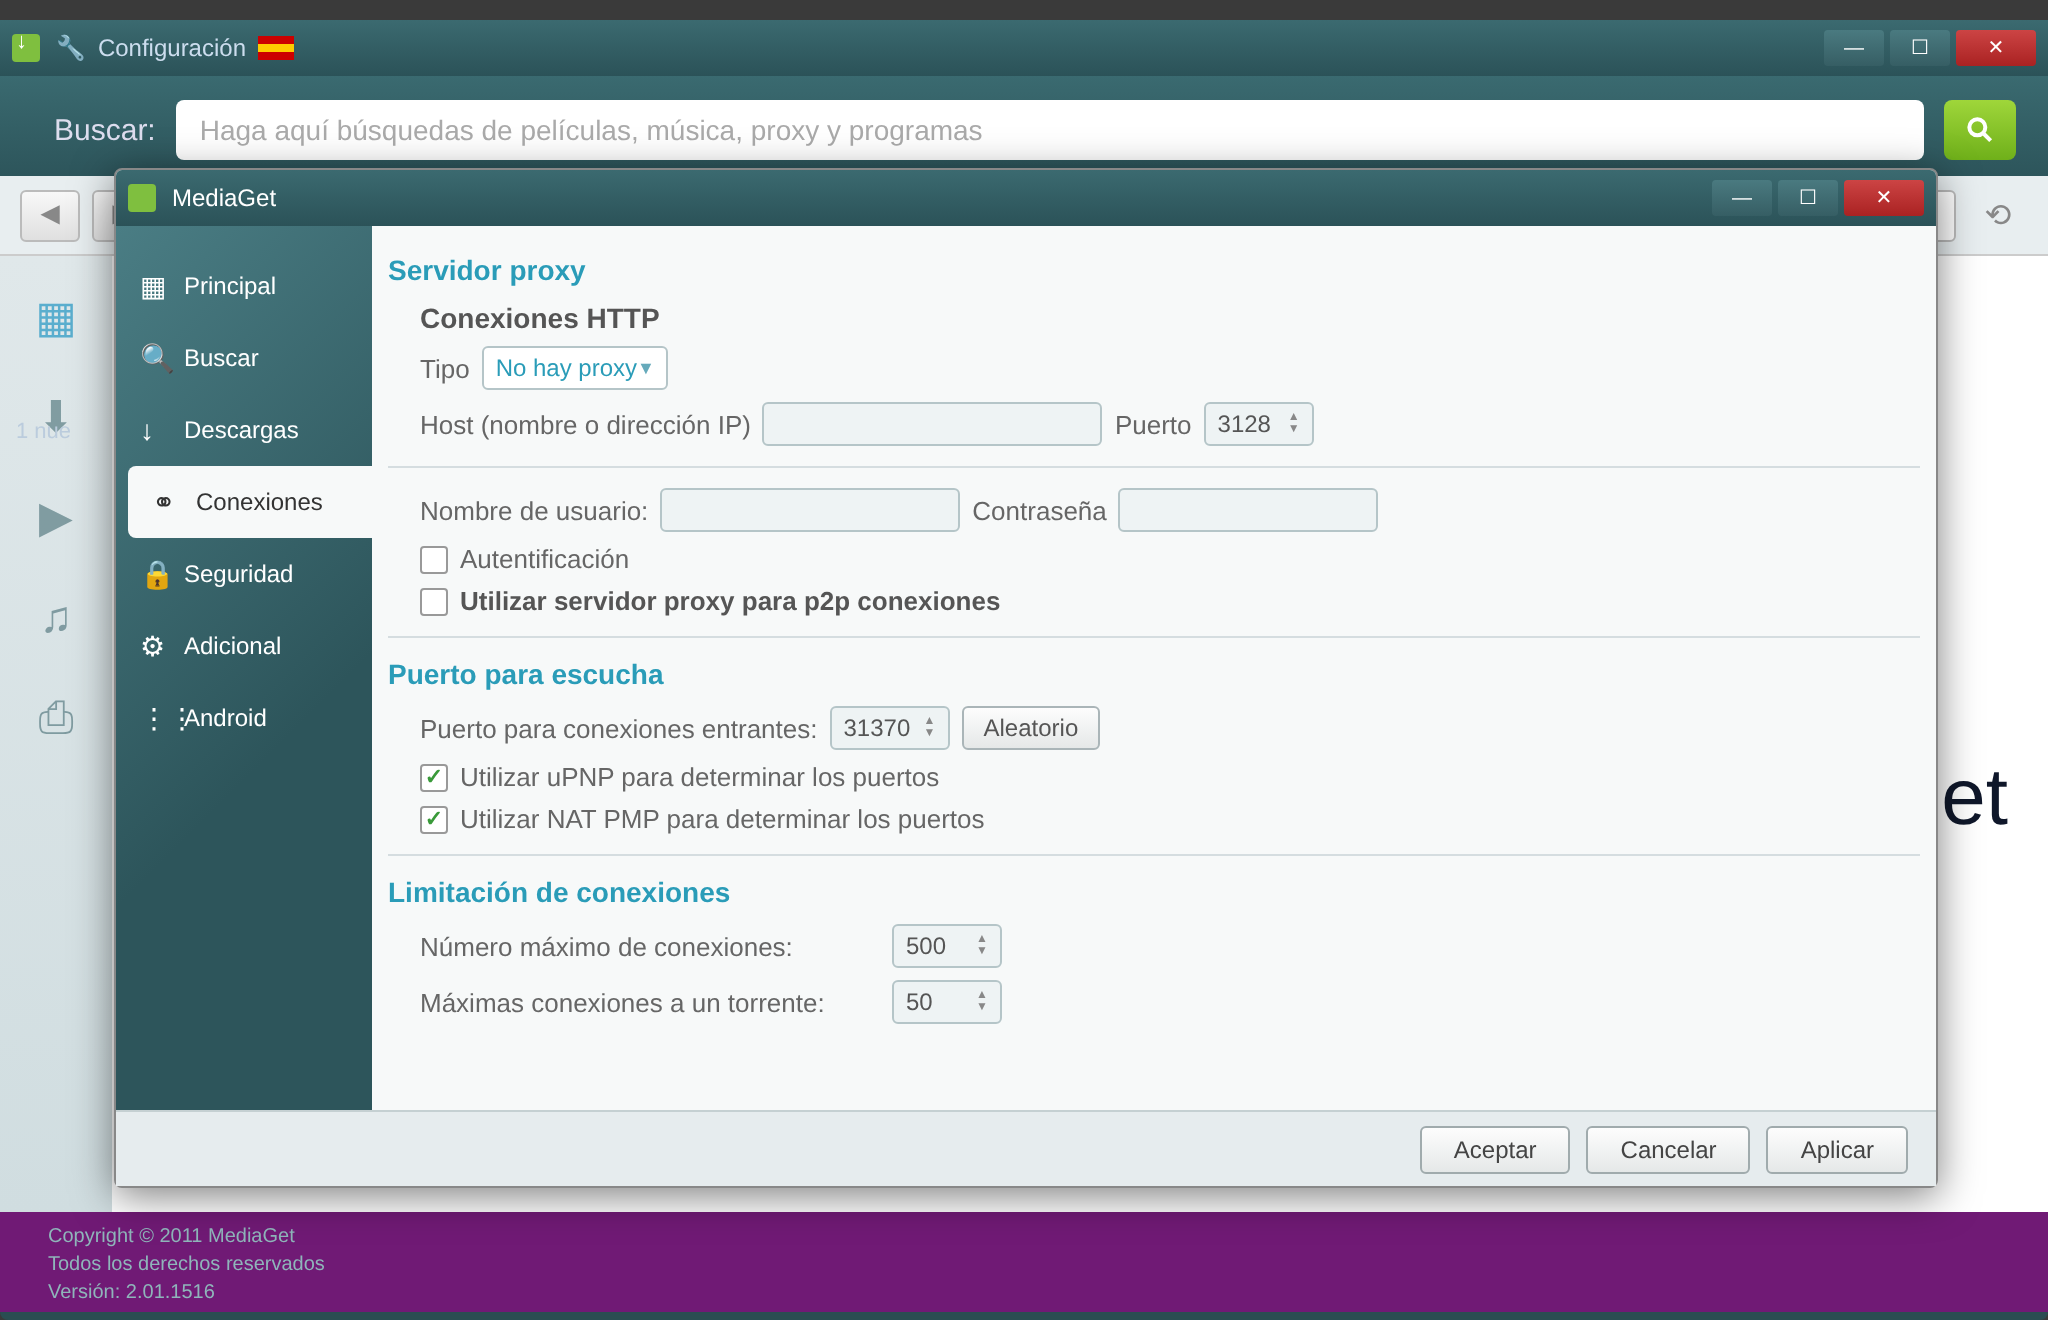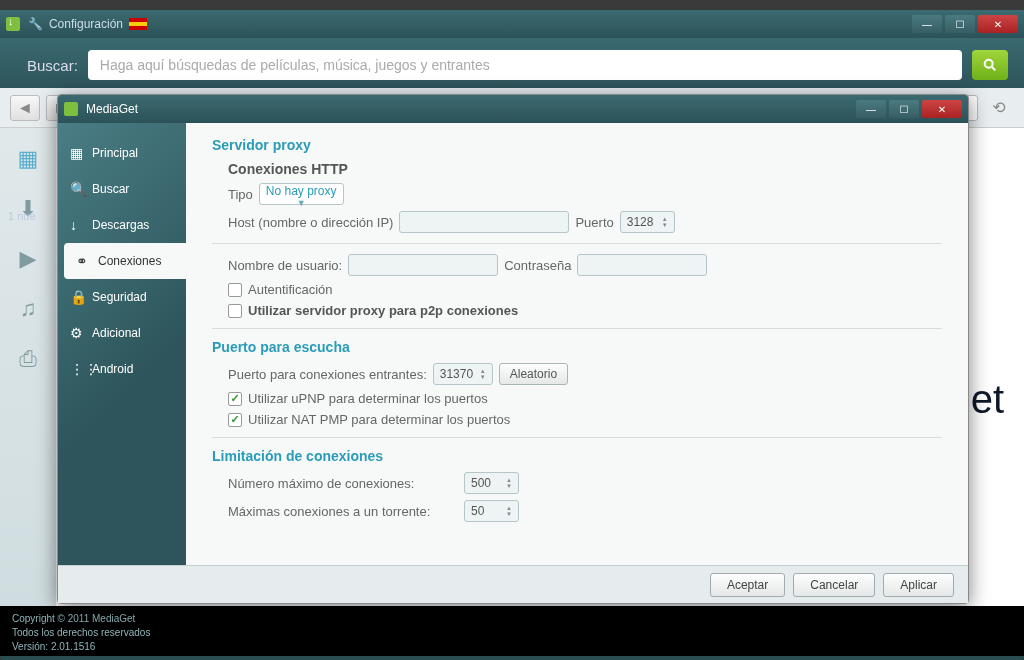--- a/index.html
+++ b/index.html
@@ -24,42 +24,42 @@
 .main-nav { background: #e8eef0; height: 40px; display: flex; align-items: center; padding: 6px 10px; gap: 6px; border-bottom: 1px solid #ccc; }
 .nav-arrow { width: 30px; height: 26px; background: linear-gradient(#f8f8f8, #e0e0e0); border: 1px solid #bbb; border-radius: 3px; display: flex; align-items: center; justify-content: center; color: #888; cursor: pointer; }
 .nav-url { flex: 1; height: 26px; background: #fff; border: 1px solid #bbb; border-radius: 3px; }
 
 .main-body { display: flex; height: calc(100% - 28px - 54px - 40px - 50px); background: #fff; }
 .main-sidebar { width: 56px; background: linear-gradient(#e0e8ea, #d0dde0); display: flex; flex-direction: column; padding-top: 16px; gap: 20px; align-items: center; }
 .side-icon { width: 30px; height: 30px; color: #6a8a90; display: flex; align-items: center; justify-content: center; font-size: 22px; cursor: pointer; opacity: 0.8; }
 .main-content { flex: 1; background: #fff; position: relative; }
 .ghost-text { position: absolute; right: 20px; bottom: 184px; font-size: 40px; color: #0f172a; }
 
-.main-footer { height: 50px; background: #000000; color: #8fb5ba; font-size: 10px; padding: 6px 12px; line-height: 1.4; }
+.main-footer { height: 50px; background: #701a75; color: #8fb5ba; font-size: 10px; padding: 6px 24px; line-height: 1.4; }
 
 .status-text { position: absolute; left: 8px; top: 200px; color: #bcd; font-size: 11px; }
 
 
-.dialog { position: absolute; left: 57px; top: 94px; width: 912px; height: 510px; background: #f7f9f9; border: 1px solid #888; border-radius: 4px; box-shadow: 0 4px 20px rgba(0,0,0,0.5); display: flex; flex-direction: column; }
+.dialog { position: absolute; left: 57px; top: 84px; width: 912px; height: 510px; background: #f7f9f9; border: 1px solid #888; border-radius: 4px; box-shadow: 0 4px 20px rgba(0,0,0,0.5); display: flex; flex-direction: column; }
 .dialog-titlebar { height: 28px; background: linear-gradient(#3b6a70, #2b5258); display: flex; align-items: center; padding: 0 6px; border-radius: 3px 3px 0 0; }
 .dialog-titlebar .title { color: #fff; font-size: 12px; }
 .dialog-body { flex: 1; display: flex; overflow: hidden; }
 
 .settings-sidebar { width: 128px; background: linear-gradient(135deg, #4a7d84, #2d555b 60%); padding: 12px 0; display: flex; flex-direction: column; }
 .settings-item { height: 36px; display: flex; align-items: center; gap: 8px; padding: 0 12px; color: #fff; font-size: 12px; cursor: pointer; }
 .settings-item.active { background: #f7f9f9; color: #333; border-radius: 4px 0 0 4px; margin-left: 6px; }
 .settings-item .mi { width: 14px; font-size: 14px; }
 
-.settings-content { flex: 1; padding: 14px 26px; overflow: auto; color: #555; font-size: 13px; }
+.settings-content { flex: 1; padding: 14px 8px; overflow: auto; color: #555; font-size: 13px; }
 .section-title { color: #2a9cb8; font-size: 14px; font-weight: bold; margin-bottom: 8px; }
 .subtitle { font-weight: bold; color: #555; margin: 4px 0 6px 16px; font-size: 14px; }
 .row { display: flex; align-items: center; gap: 6px; margin: 6px 0 6px 16px; flex-wrap: wrap; }
 .row label { color: #666; font-size: 13px; }
 .select, .text-input, .num-input { background: #fff; border: 1px solid #b5c5c8; border-radius: 3px; height: 22px; padding: 0 6px; font-size: 12px; color: #555; }
-.select { display: flex; align-items: center; gap: 0; color: #2a9cb8; flex-direction: column; }
+.select { display: flex; align-items: center; gap: 0; color: #2a9cb8; }
 .select .arrow { color: #6ab; font-size: 9px; }
 .text-input { width: 170px; background: #eef3f4; }
 .num-input { width: 55px; background: #eef3f4; display: flex; align-items: center; justify-content: space-between; }
 .spinner { display: flex; flex-direction: column; font-size: 6px; line-height: 6px; color: #888; margin-left: 4px; }
 .divider { border: none; border-top: 1px solid #d5dde0; margin: 10px 0; }
 .checkbox { width: 14px; height: 14px; border: 1px solid #999; border-radius: 2px; background: #fff; display: inline-flex; align-items: center; justify-content: center; font-size: 11px; color: #3a9a3a; cursor: pointer; }
 .checkbox.checked::after { content: "✓"; font-weight: bold; }
 .small-btn { height: 22px; padding: 0 10px; background: linear-gradient(#fdfdfd, #e5e8e8); border: 1px solid #aab5b8; border-radius: 3px; font-size: 12px; color: #555; cursor: pointer; display: inline-flex; align-items: center; }
 
 .dialog-footer { height: 38px; background: #e6ecee; border-top: 1px solid #c5d0d2; display: flex; align-items: center; justify-content: flex-end; gap: 8px; padding: 0 14px; }
@@ -80,21 +80,21 @@
     </span>
     <div class="win-controls">
       <div class="win-btn">—</div>
       <div class="win-btn">☐</div>
       <div class="win-btn close">✕</div>
     </div>
   </div>
 
   <div class="main-top">
     <span class="search-label">Buscar:</span>
-    <div class="search-box">Haga aquí búsquedas de películas, música, juegos y entrantes</div>
+    <div class="search-box">Haga aquí búsquedas de películas, música, proxy y programas</div>
     <div class="search-btn">
       <svg viewBox="0 0 24 24" fill="none" stroke="currentColor" stroke-width="3">
           <circle cx="10" cy="10" r="6"></circle>
           <line x1="15" y1="15" x2="20" y2="20"></line>
         </svg>
     </div>
   </div>
 
   <div class="main-nav">
     <div class="nav-arrow">◄</div>

